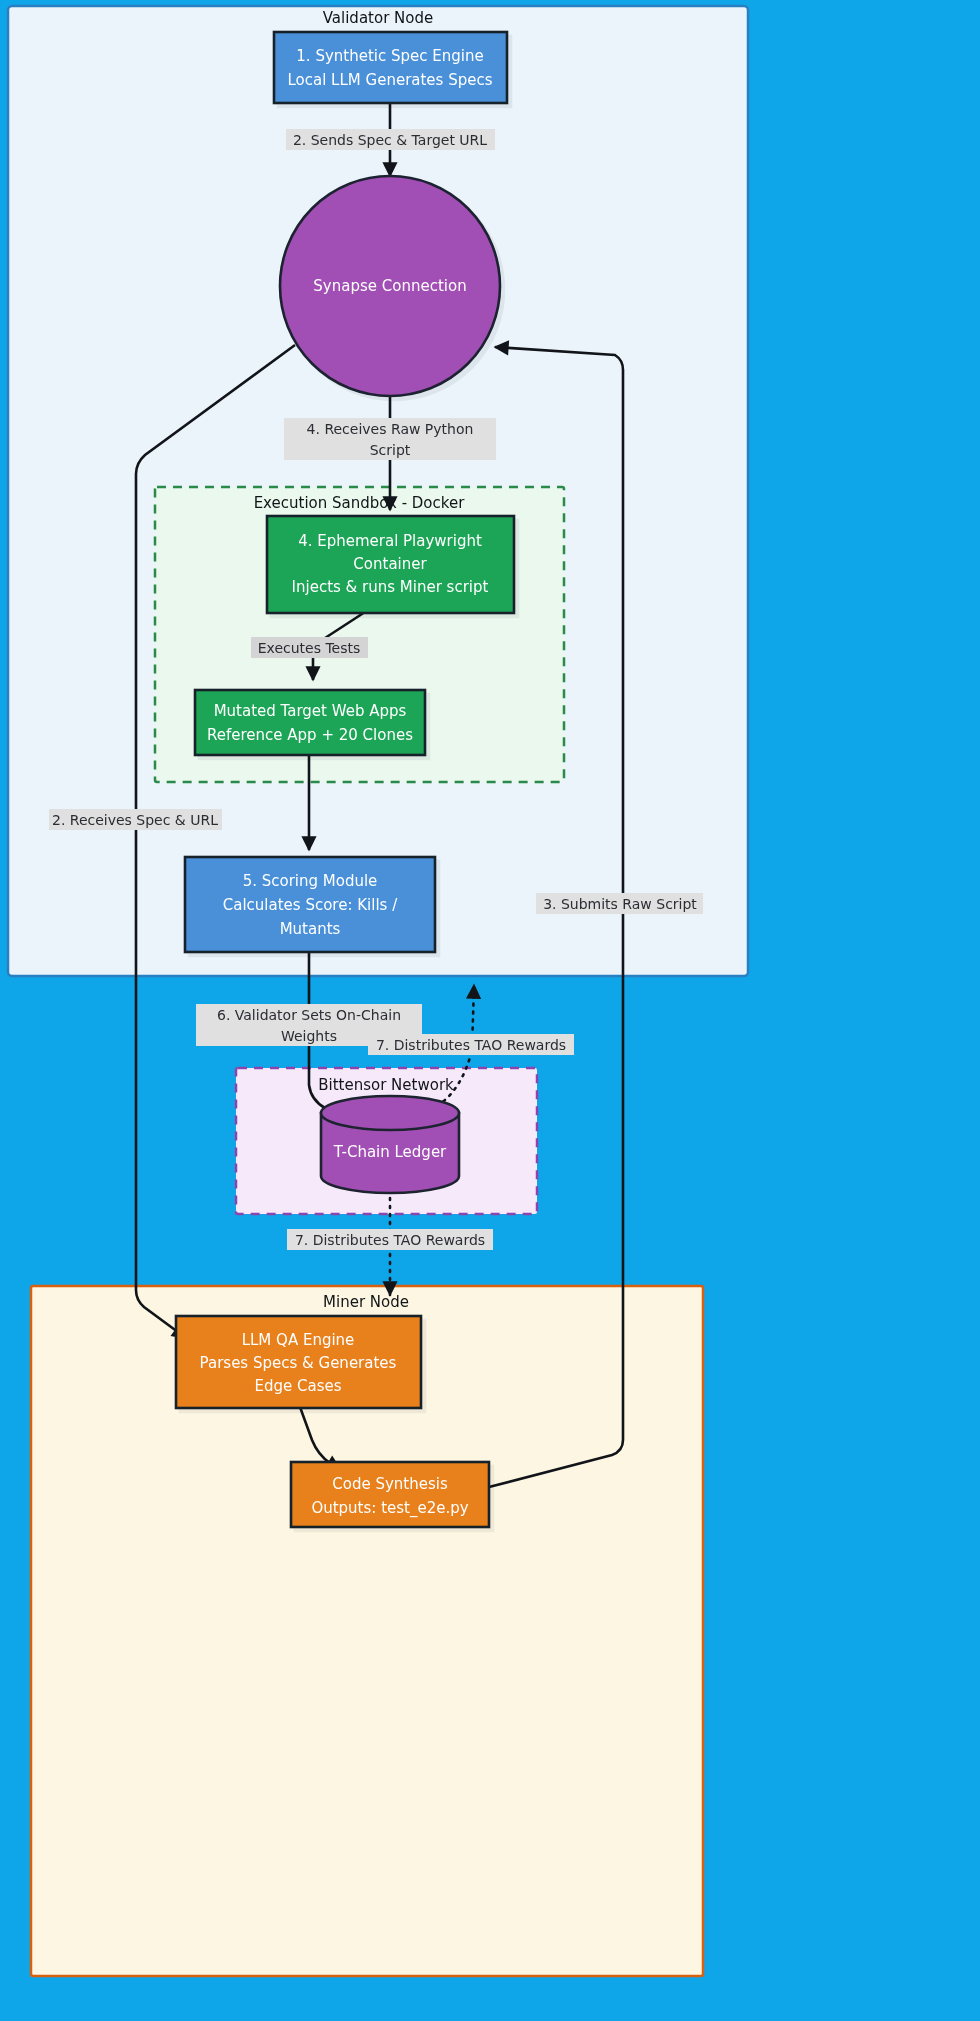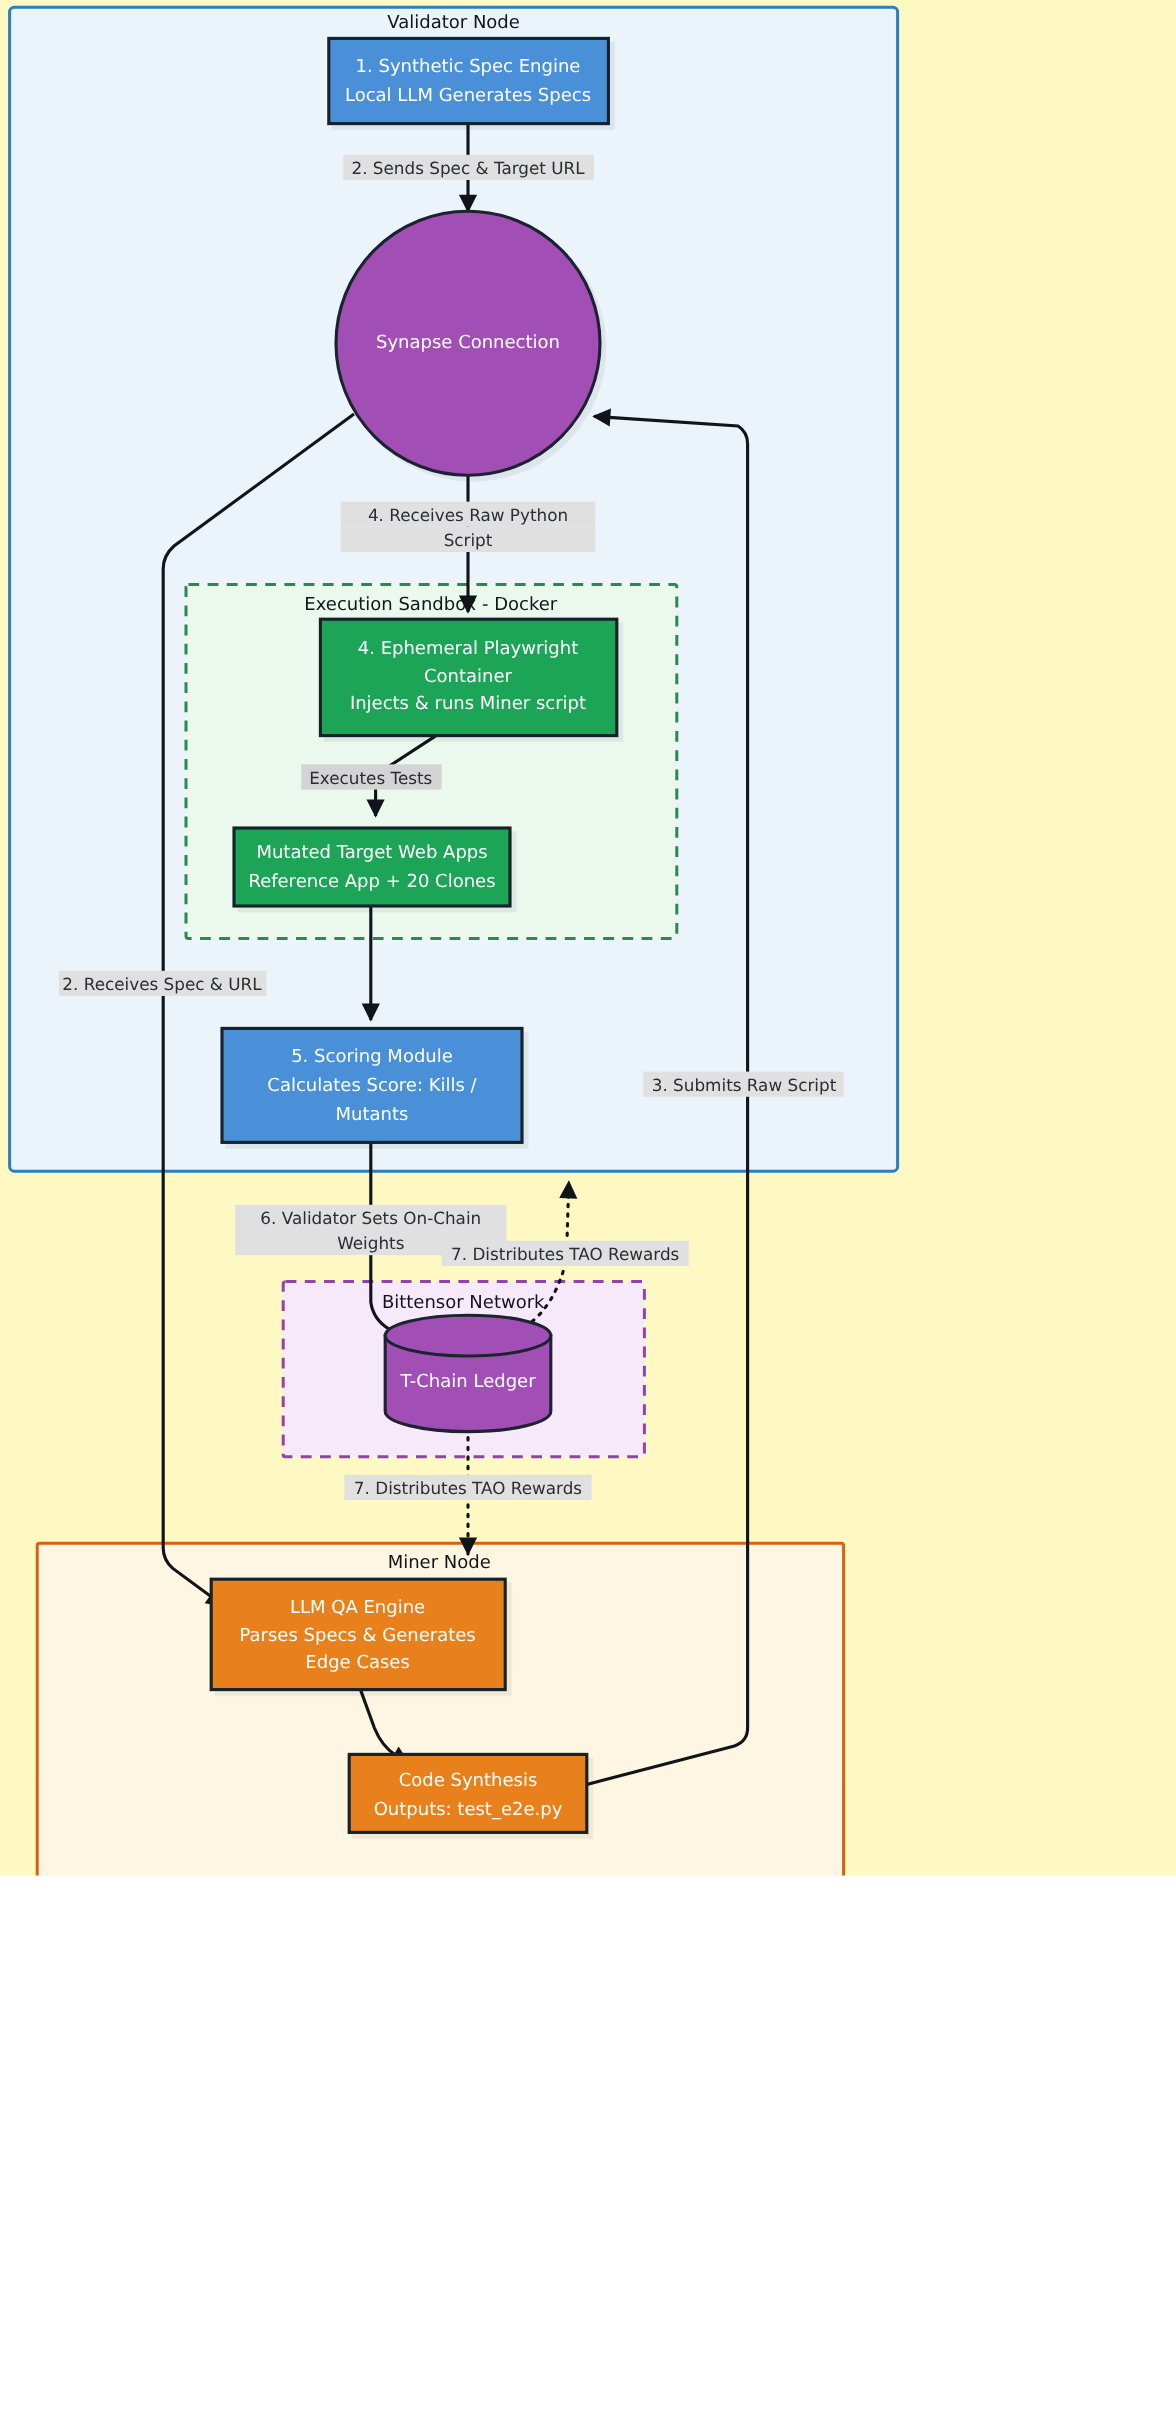--- a/index.html
+++ b/index.html
@@ -1,17 +1,17 @@
 <!DOCTYPE html>
 <html><head>
 <meta charset="utf-8">
 <style>
   html,body{margin:0;padding:0;background:#ffffff;}
   body{width:980px;height:2021px;font-family:"DejaVu Sans",sans-serif;}
-  #stage{position:relative;width:980px;height:1563px;overflow:hidden;background:#fef9c3;}
+  #stage{position:relative;width:980px;height:2021px;overflow:hidden;background:#0ea5e9;}
   svg{display:block;}
   .nodeLabel{font-family:"DejaVu Sans",sans-serif;font-size:15px;fill:#ffffff;text-anchor:middle;dominant-baseline:middle;}
   .clusterLabel{font-family:"DejaVu Sans",sans-serif;font-size:15px;fill:#111518;text-anchor:middle;}
   .edgeLabel{font-family:"DejaVu Sans",sans-serif;font-size:14px;fill:#2b2d33;text-anchor:middle;}
 </style>
 </head>
 <body>
 
 <div id="stage">
 <svg width="980" height="2021" viewBox="0 0 980 2021" xmlns="http://www.w3.org/2000/svg">

